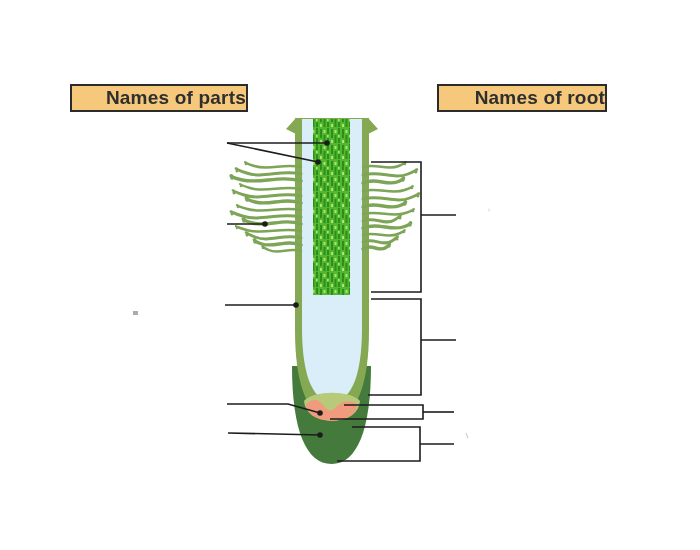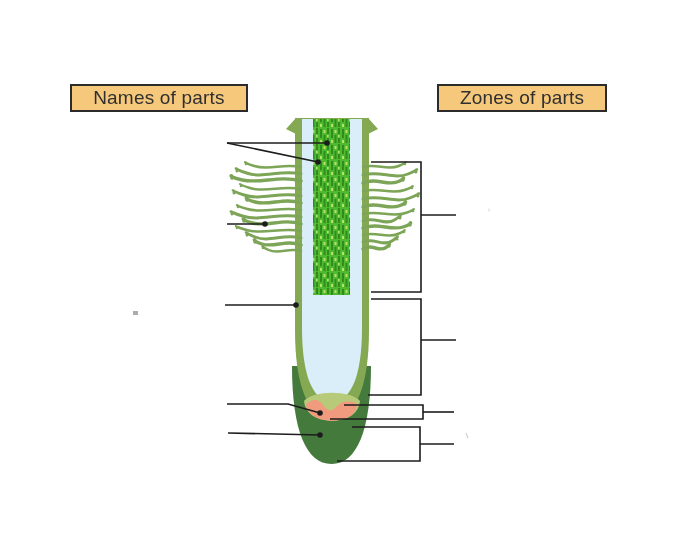--- a/index.html
+++ b/index.html
@@ -2,25 +2,25 @@
 <html style="--background: #ffffff; --box-fill: #f6c87b; --box-border: #2b2b2b; --box-text: #2f2f2f; --line: #1c1c1c; --wall-olive: #85a853; --cortex-blue: #d9eef8; --vascular-green: #4fba30; --vascular-dark: #2f8c1d; --vascular-light: #b7df66; --hair-olive: #7da557; --cap-green: #457a3d; --meristem-pink: #f09b7d; --band-yellow-green: #b7ca79;"><head>
 <meta charset="utf-8">
 <style>
   html,body{margin:0;padding:0;}
   .canvas{
     position:relative;width:700px;height:550px;overflow:hidden;
     background:var(--background,#ffffff);
     font-family:"Liberation Sans",sans-serif;
   }
   .label-box{
-    position:absolute;display:flex;align-items:center;justify-content:center;
+    position:absolute;display:flex;align-items:center;justify-content:flex-end;
     background:var(--box-fill,#f6c87b);
     border:2px solid var(--box-border,#2b2b2b);
     color:var(--box-text,#2f2f2f);
-    font-weight:normal;font-size:19px;letter-spacing:.2px;
+    font-weight:bold;font-size:19px;letter-spacing:.2px;
     box-sizing:border-box;
   }
   .label-box.left{left:70px;top:84px;width:178px;height:28px;}
   .label-box.right{left:437px;top:84px;width:170px;height:28px;}
   svg{position:absolute;left:0;top:0;}
   .c-wall{fill:var(--wall-olive,#85a853);}
   .c-cortex{fill:var(--cortex-blue,#d9eef8);}
   .c-cap{fill:var(--cap-green,#457a3d);}
   .c-meristem{fill:var(--meristem-pink,#f09b7d);}
   .c-band{fill:var(--band-yellow-green,#b7ca79);}
@@ -33,21 +33,21 @@
 </style>
 </head>
 <body>
 
 <div class="canvas">
 
   <div class="label-box left">
     <span>Names of parts</span>
   </div>
   <div class="label-box right">
-    <span>Zones of parts</span>
+    <span>Names of root</span>
   </div>
 
   <svg width="700" height="550" viewBox="0 0 700 550">
     <defs>
       <pattern id="vascPat" width="11" height="16" patternUnits="userSpaceOnUse">
         <rect width="11" height="16" class="c-vasc-base"></rect>
         <rect x="1" y="1" width="2" height="9" class="c-vasc-dark"></rect>
         <rect x="4.5" y="7" width="2" height="8" class="c-vasc-dark"></rect>
         <rect x="8" y="0" width="2" height="6" class="c-vasc-dark"></rect>
         <rect x="8" y="10" width="2" height="5" class="c-vasc-dark"></rect>

